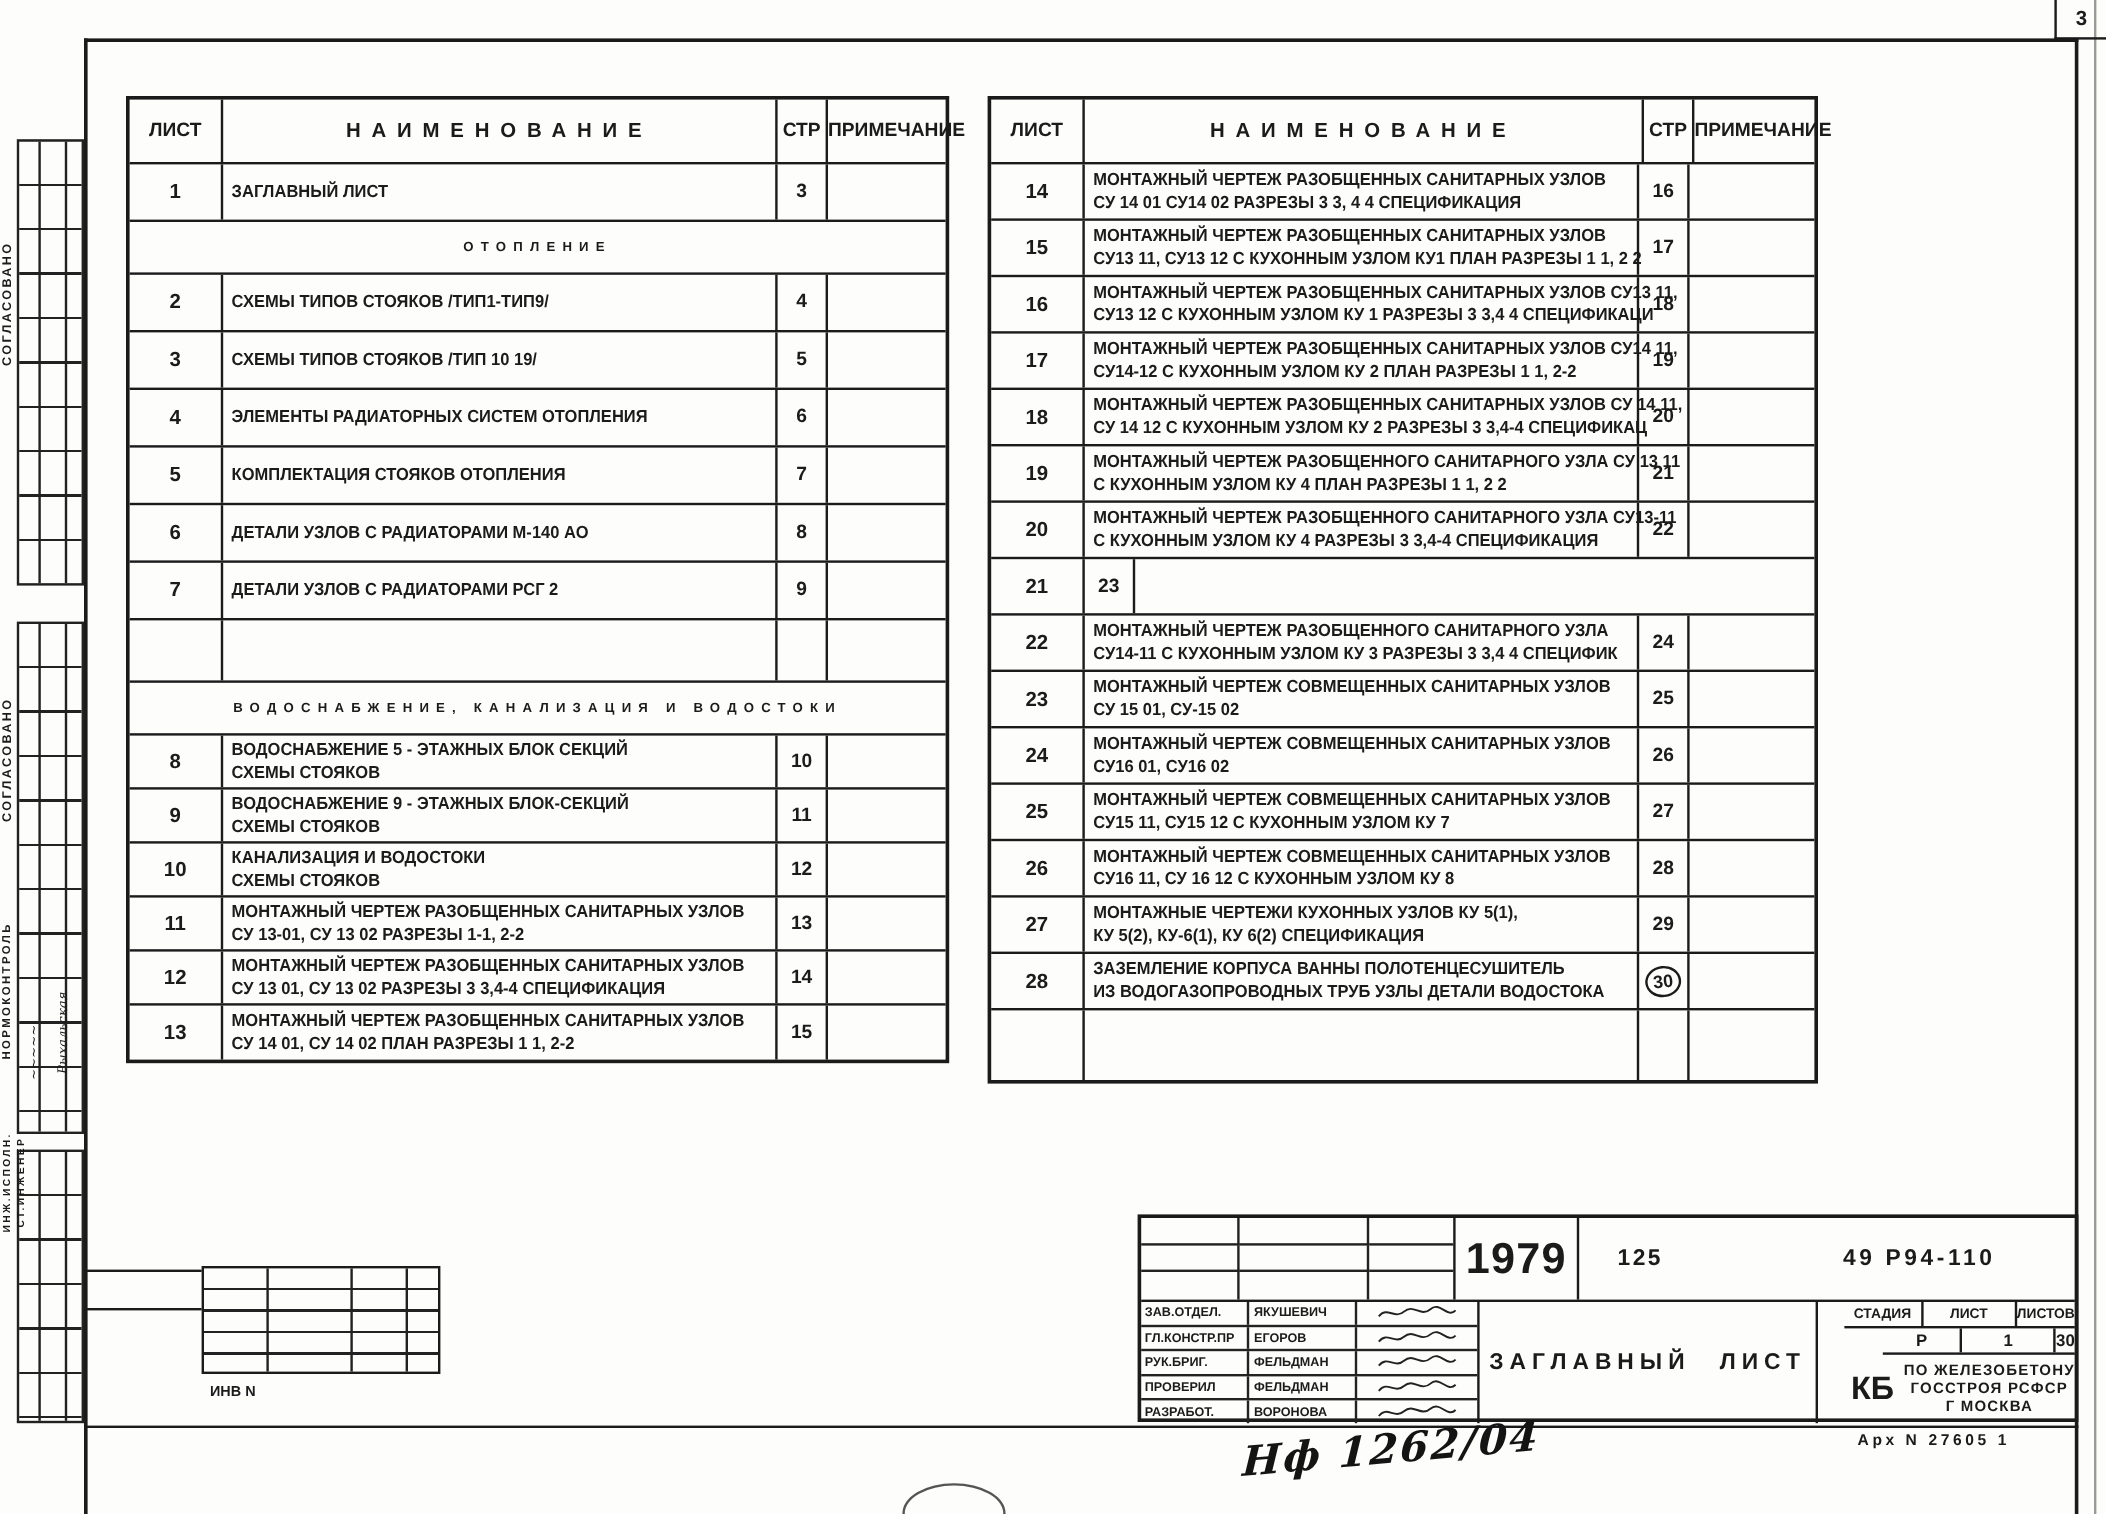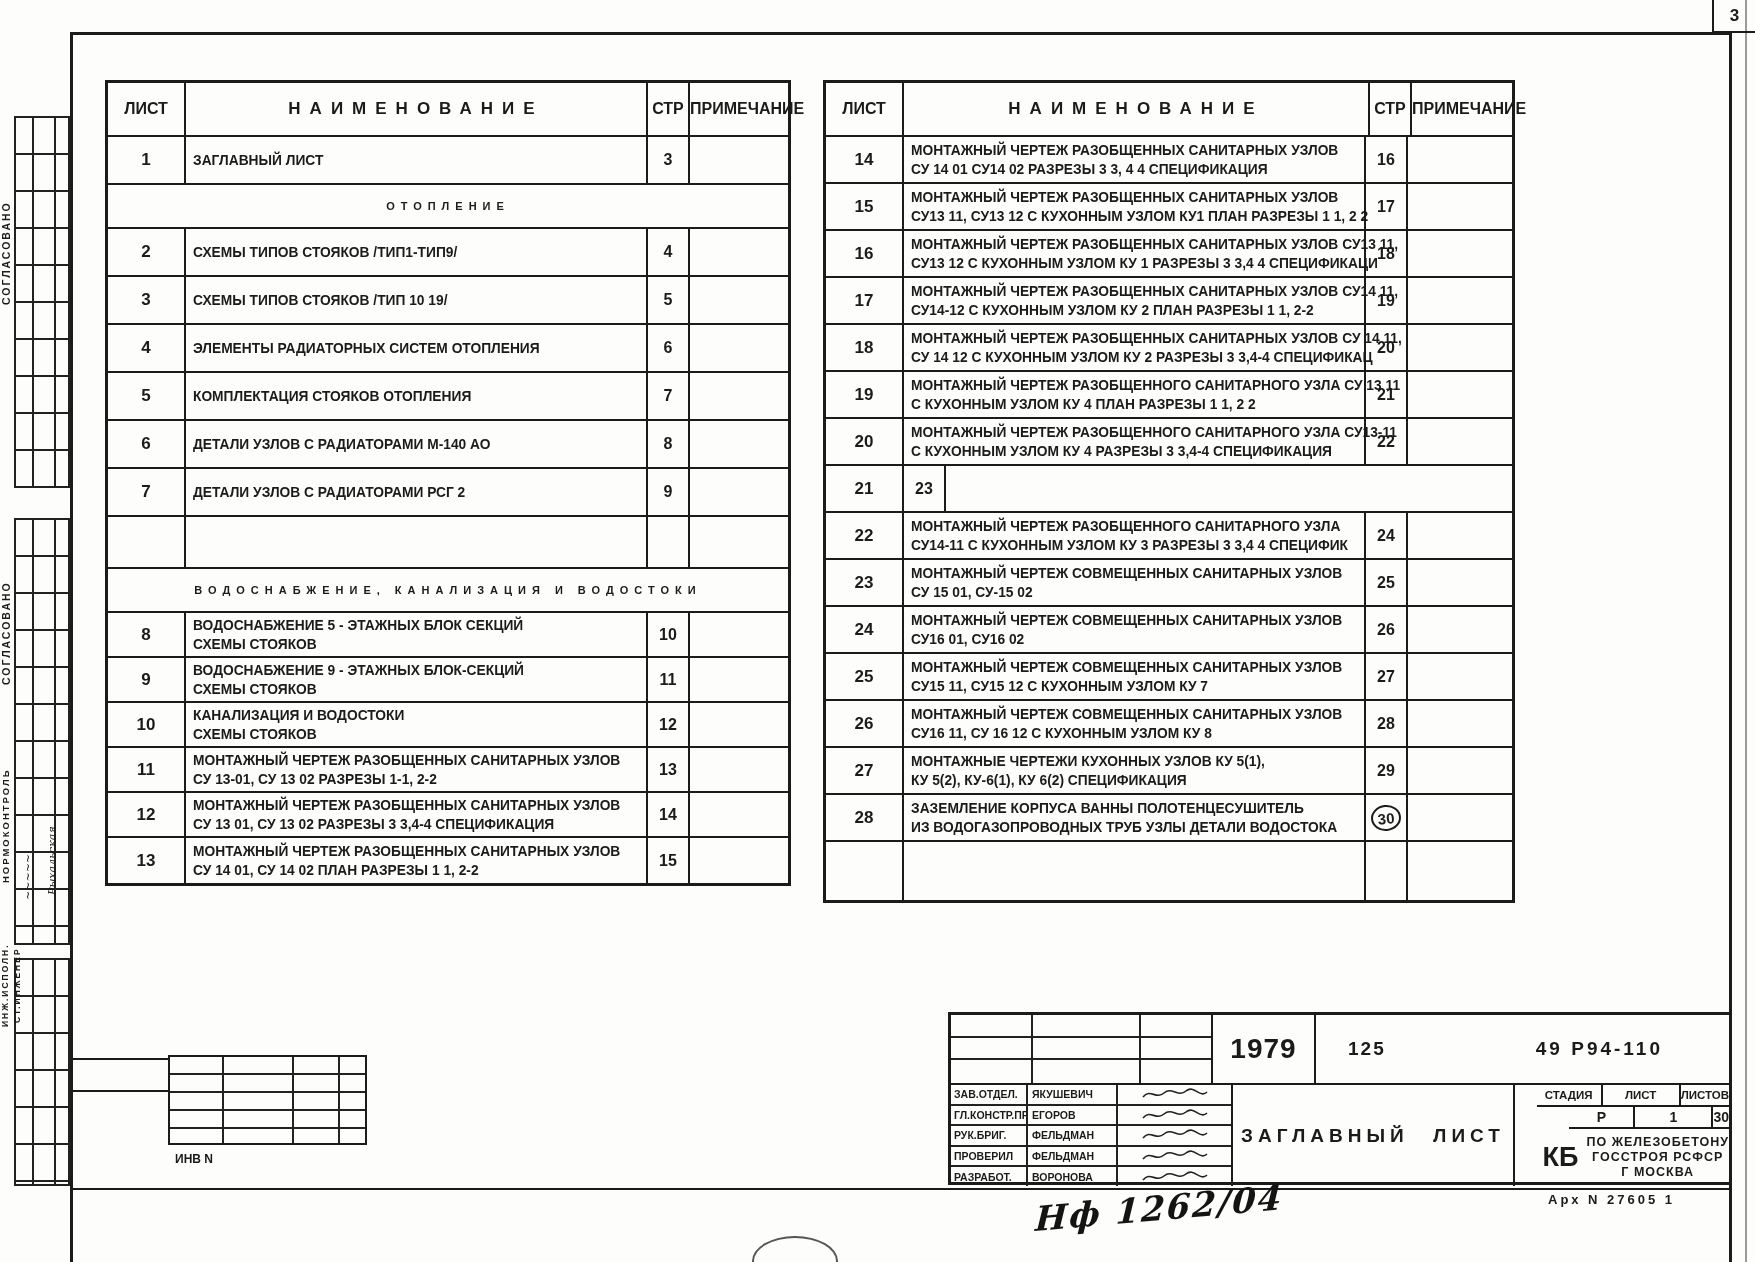--- a/index.html
+++ b/index.html
@@ -50,30 +50,30 @@
 
   
   .tblock{position:absolute; left:948px; top:1012px; width:784px; height:173px; border:3px solid var(--ink);}
   .tb-top{position:absolute; left:0; top:0; width:100%; height:70px; border-bottom:2px solid var(--ink); display:flex;}
   .tb-mini{width:262px; flex:none; display:grid; grid-template-columns:82px 108px 1fr;
            grid-template-rows:1fr 1fr 1fr; border-right:2px solid var(--ink);}
   .tb-mini div{border-right:2px solid var(--line); border-bottom:2px solid var(--line);}
   .tb-mini div:nth-child(3n){border-right:none;}
   .tb-mini div:nth-last-child(-n+3){border-bottom:none;}
   .tb-year{width:103px; flex:none; border-right:2px solid var(--ink); display:flex; align-items:center;
-           justify-content:center; font-weight:bold; font-size:28px; letter-spacing:1px;}
+           justify-content:center; font-weight:bold; font-size:36px; letter-spacing:1px;}
   .tb-code{flex:1; display:flex; align-items:center; font-weight:bold; font-size:19px;}
   .tb-code .code1{margin-left:32px; letter-spacing:2px;}
   .tb-code .code2{margin-left:auto; margin-right:66px; letter-spacing:3px;}
   .tb-bottom{position:absolute; left:0; top:70px; width:100%; height:101px; display:flex;}
   .tb-sigs{width:282px; flex:none; border-right:2px solid var(--ink); display:flex; flex-direction:column;}
   .sigrow{flex:1; display:flex; border-bottom:2px solid var(--line); font-weight:bold; font-size:10.5px;
           text-transform:uppercase; align-items:center;}
   .sigrow:last-child{border-bottom:none;}
-  .sigrole{width:77px; flex:none; padding-left:3px; border-right:2px solid var(--line); align-self:stretch;
+  .sigrole{width:90px; flex:none; padding-left:3px; border-right:2px solid var(--line); align-self:stretch;
            display:flex; align-items:center; white-space:nowrap; overflow:hidden;}
   .signame{width:90px; flex:none; padding-left:4px; border-right:2px solid var(--line); align-self:stretch;
            display:flex; align-items:center;}
   .sigscribble{flex:1; display:flex; align-items:center; justify-content:center;}
   .tb-title{width:282px; flex:none; border-right:2px solid var(--ink); display:flex; align-items:center;
             justify-content:center; font-weight:bold; font-size:19px; letter-spacing:5px; text-transform:uppercase; word-spacing:14px;}
   .tb-stage{flex:1; display:flex; flex-direction:column;align-items:flex-end;}
   .stg-head,.stg-vals{display:flex; border-bottom:2px solid var(--ink); font-weight:bold; text-transform:uppercase;}
   .stg-head{height:22px; font-size:11.5px;}
   .stg-vals{height:22px; font-size:14px;}

